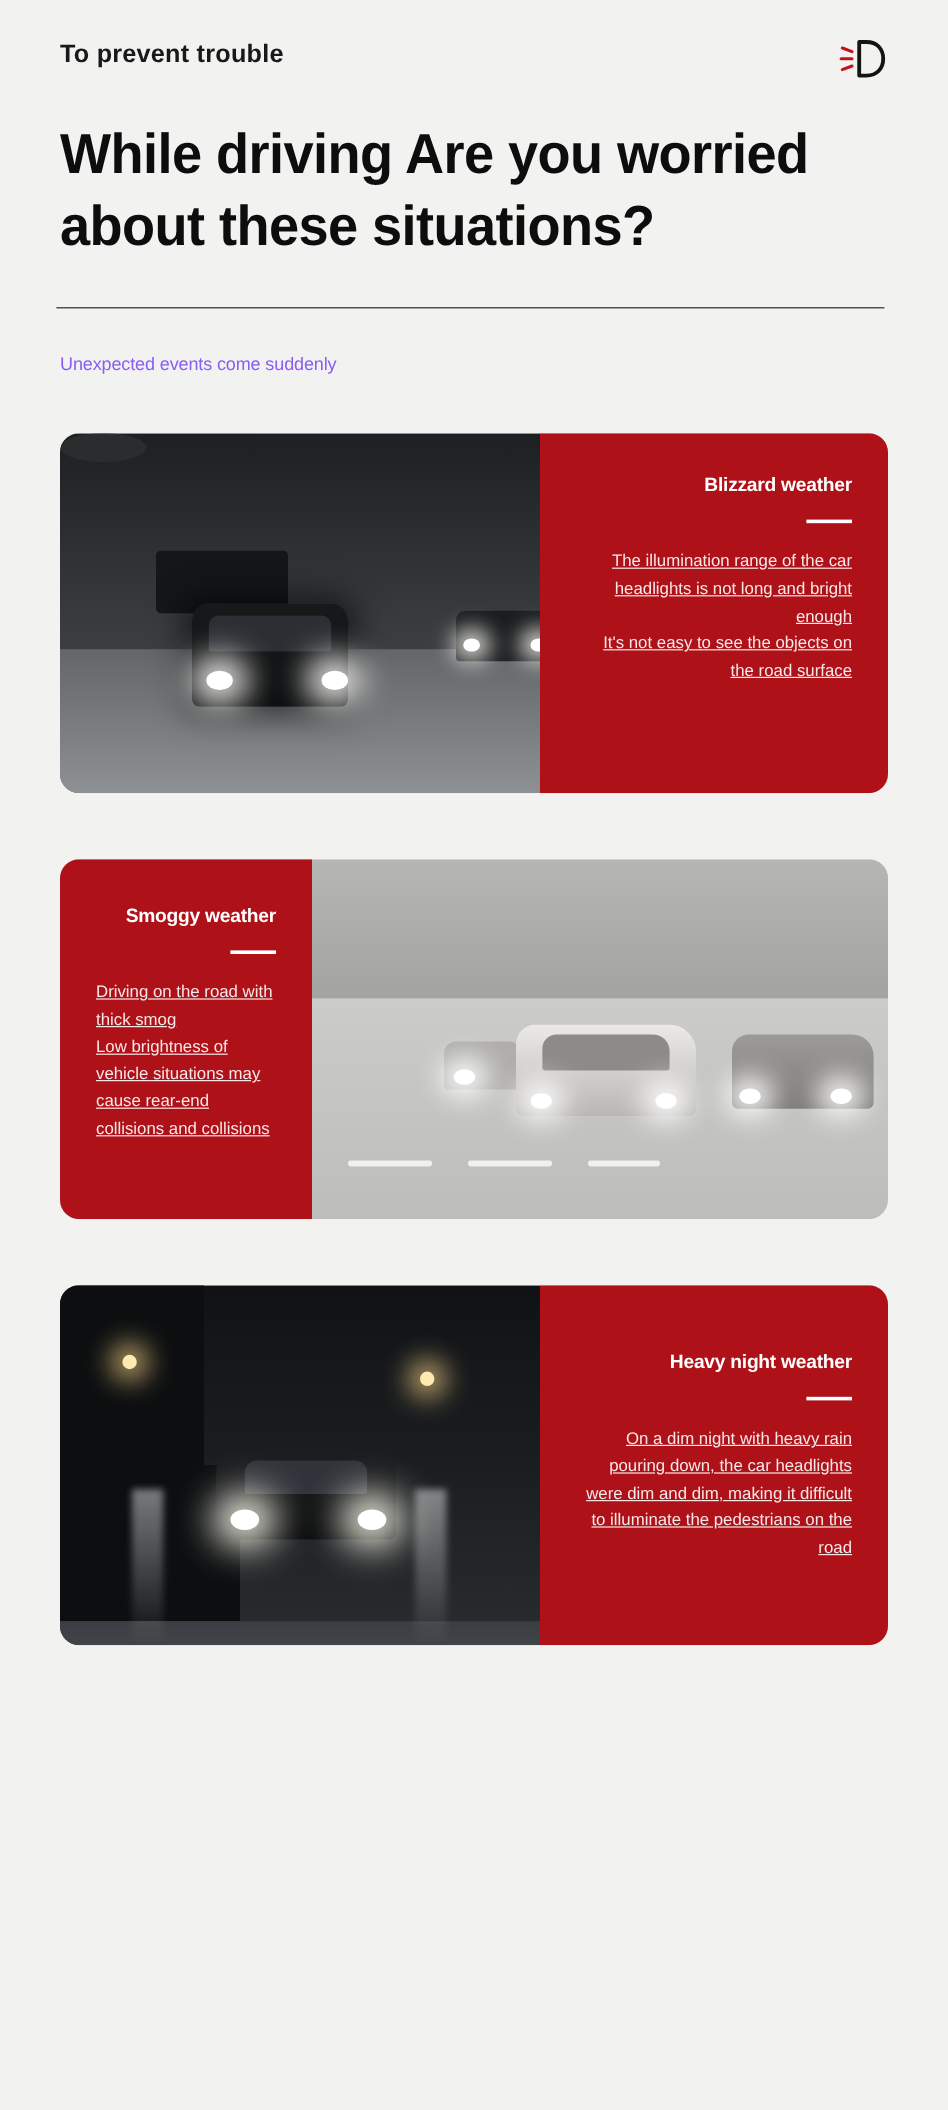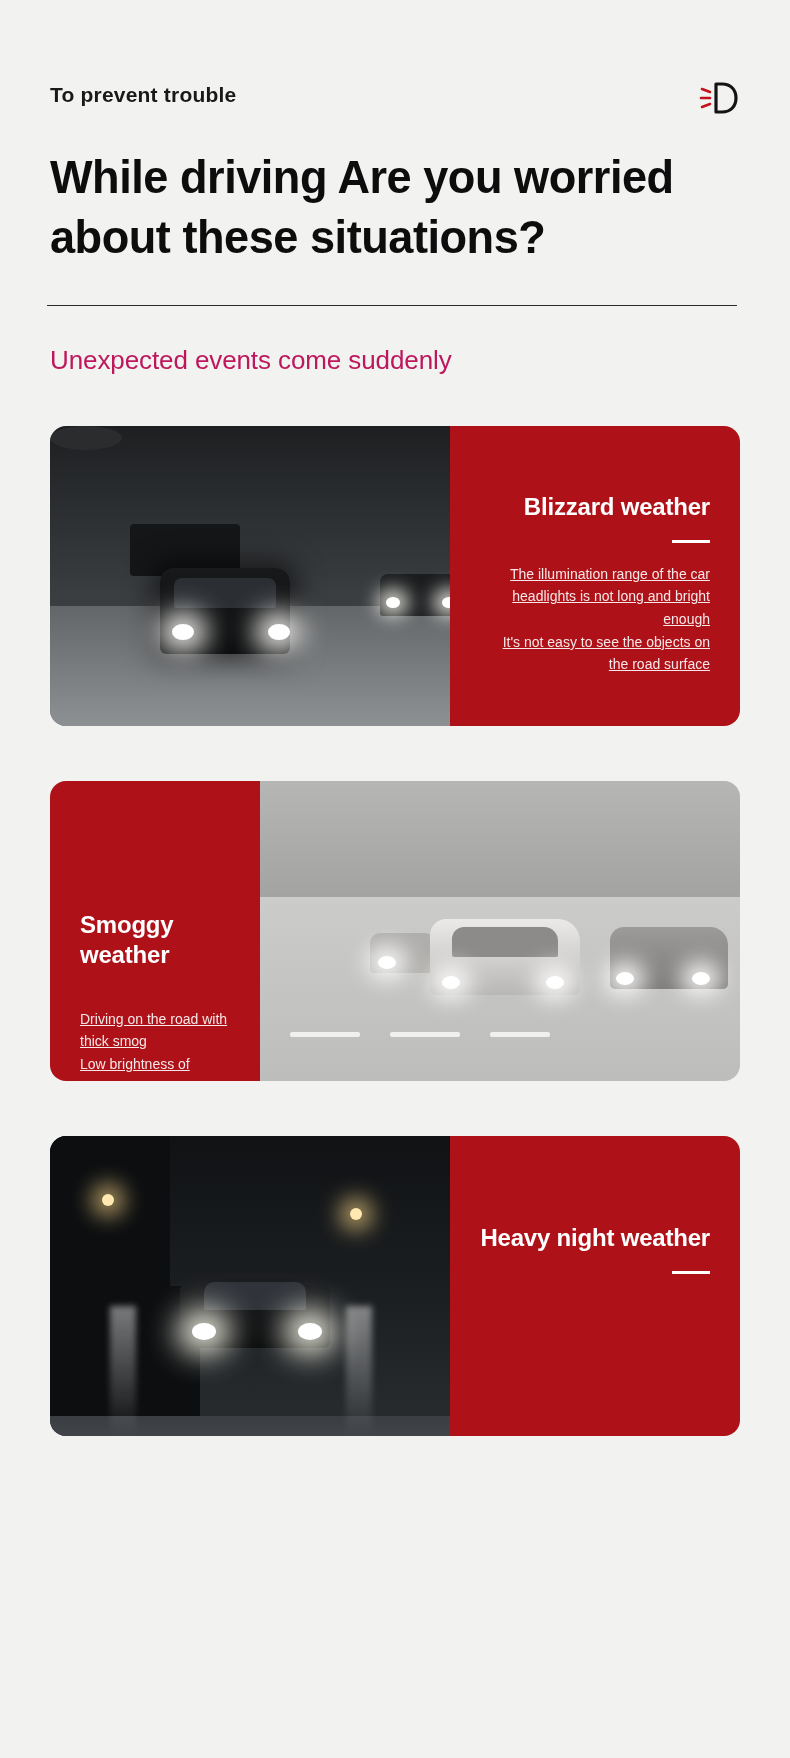--- a/index.html
+++ b/index.html
@@ -16,21 +16,21 @@
     height: 1758px;
     background: #f2f2f0;
     padding: 0 50px;
   }
 
   
   .top-row {
     display: flex;
     align-items: flex-start;
     justify-content: space-between;
-    padding-top: 83px;
+    padding-top: 34px;
   }
   .eyebrow {
     font-size: 21px;
     font-weight: bold;
     color: #191919;
     letter-spacing: 0.2px;
   }
   .logo-mark {
     position: relative;
     width: 42px;
@@ -54,23 +54,23 @@
   .rule {
     margin: 38px 0 0 0;
     height: 1px;
     background: #2a2a2a;
     width: 690px;
     margin-left: -3px;
   }
 
   .subcopy {
     margin-top: 36px;
-    font-size: 26px;
+    font-size: 15px;
     line-height: 1.4;
-    color: #be185d;
+    color: #8b5cf6;
     letter-spacing: -0.1px;
   }
 
   
   .cards { margin-top: 47px; }
   .card {
     position: relative;
     width: 690px;
     height: 300px;
     border-radius: 16px;
@@ -89,44 +89,43 @@
     background: #ae1118;
     color: #fff;
     padding: 34px 30px 30px 30px;
     display: flex;
     flex-direction: column;
   }
   .panel.right { align-items: flex-end; text-align: right; }
   .panel.left  { align-items: flex-start; text-align: left; }
 
   .panel-title {
-    font-size: 24px;
+    font-size: 16px;
     font-weight: bold;
     line-height: 1.25;
     letter-spacing: -0.2px;
-    margin-top: 32px;
   }
   .panel-dash {
     width: 38px;
     height: 3px;
     background: #fff;
     margin: 18px 0 20px 0;
   }
   .panel-body {
     font-size: 14px;
     line-height: 1.62;
     color: #f6e8e8;
     text-decoration: underline;
   }
 
   
   .card-1 .photo { width: 400px; }
   .card-1 .panel { width: 290px; }
   
-  .card-2 .panel { width: 210px; padding-top: 97px; }
+  .card-2 .panel { width: 210px; padding-top: 38px; align-items: flex-end; }
   .card-2 .photo { width: 480px; }
   
   .card-3 .photo { width: 400px; }
   .card-3 .panel { width: 290px; padding-top: 55px; }
 
   
   .sky, .ground, .veh, .beam, .lamp, .streak, .tree, .line {
     position: absolute;
   }
 
@@ -315,17 +314,18 @@
           <div class="car veh"></div>
           <div class="hl l"></div>
           <div class="hl r"></div>
 
           <div class="drops"></div>
         </div>
       </div>
       <div class="panel right">
         <div class="panel-title">Heavy night weather</div>
         <div class="panel-dash"></div>
+        <div class="panel-body" style="white-space:pre-line">On a dim night with heavy rain pouring down, the car headlights were dim and dim, making it difficult to illuminate the pedestrians on the road</div>
       </div>
     </div>
 
   </div>
 </div>
 
 </body></html>

